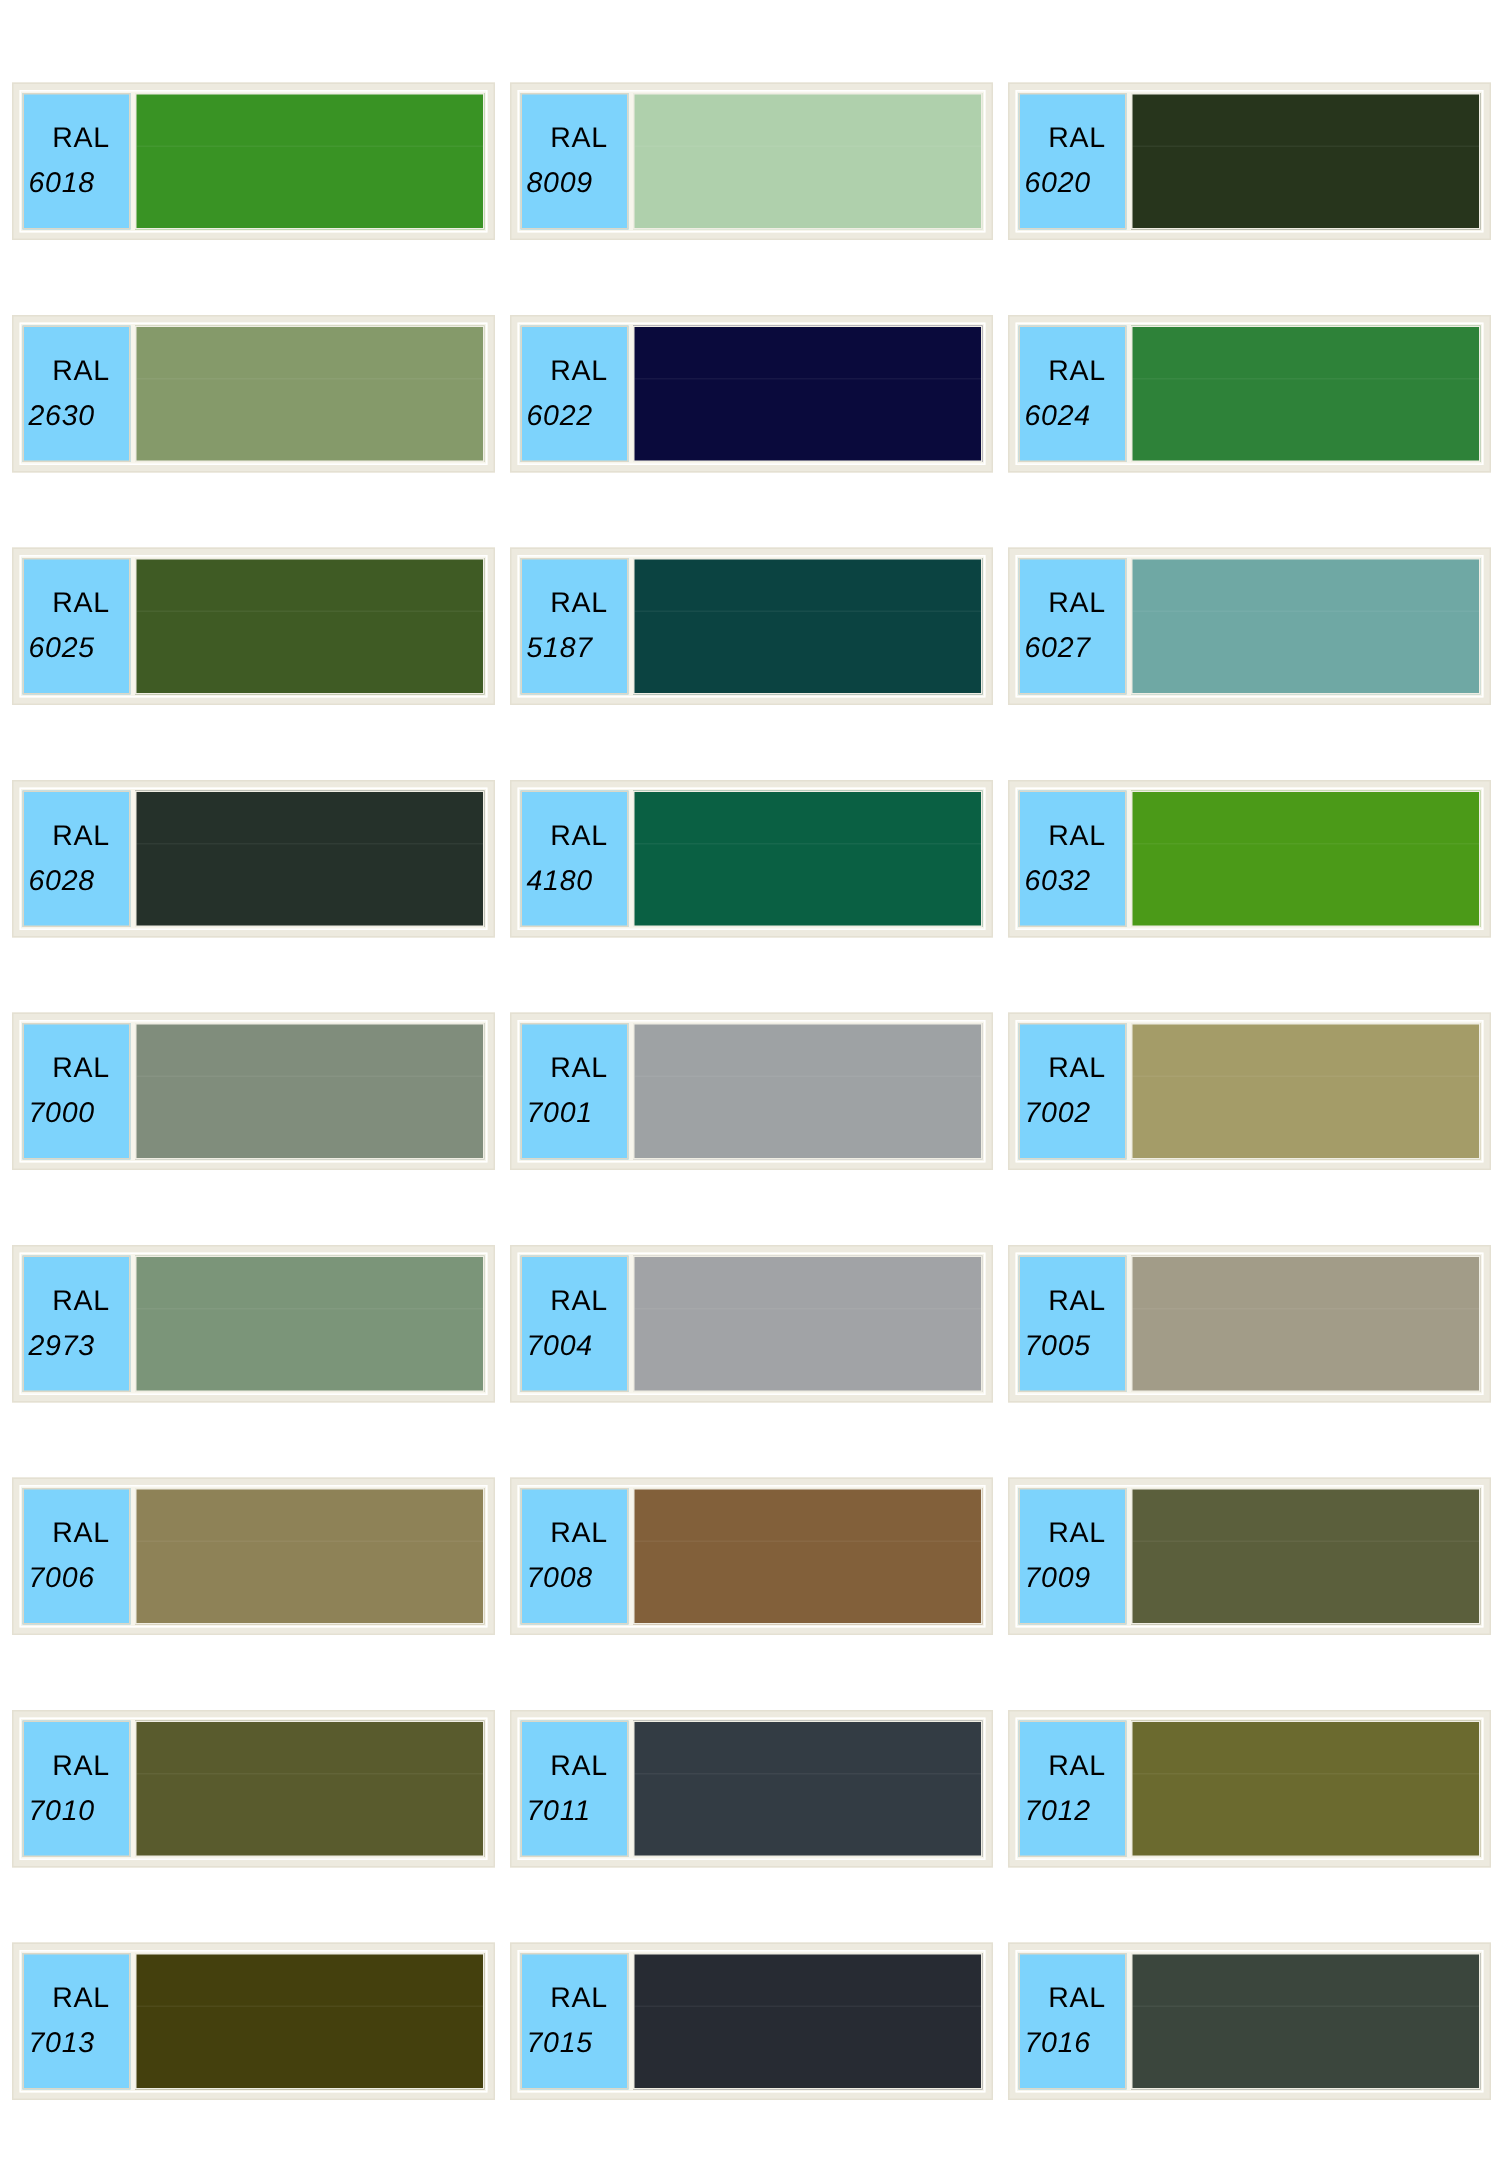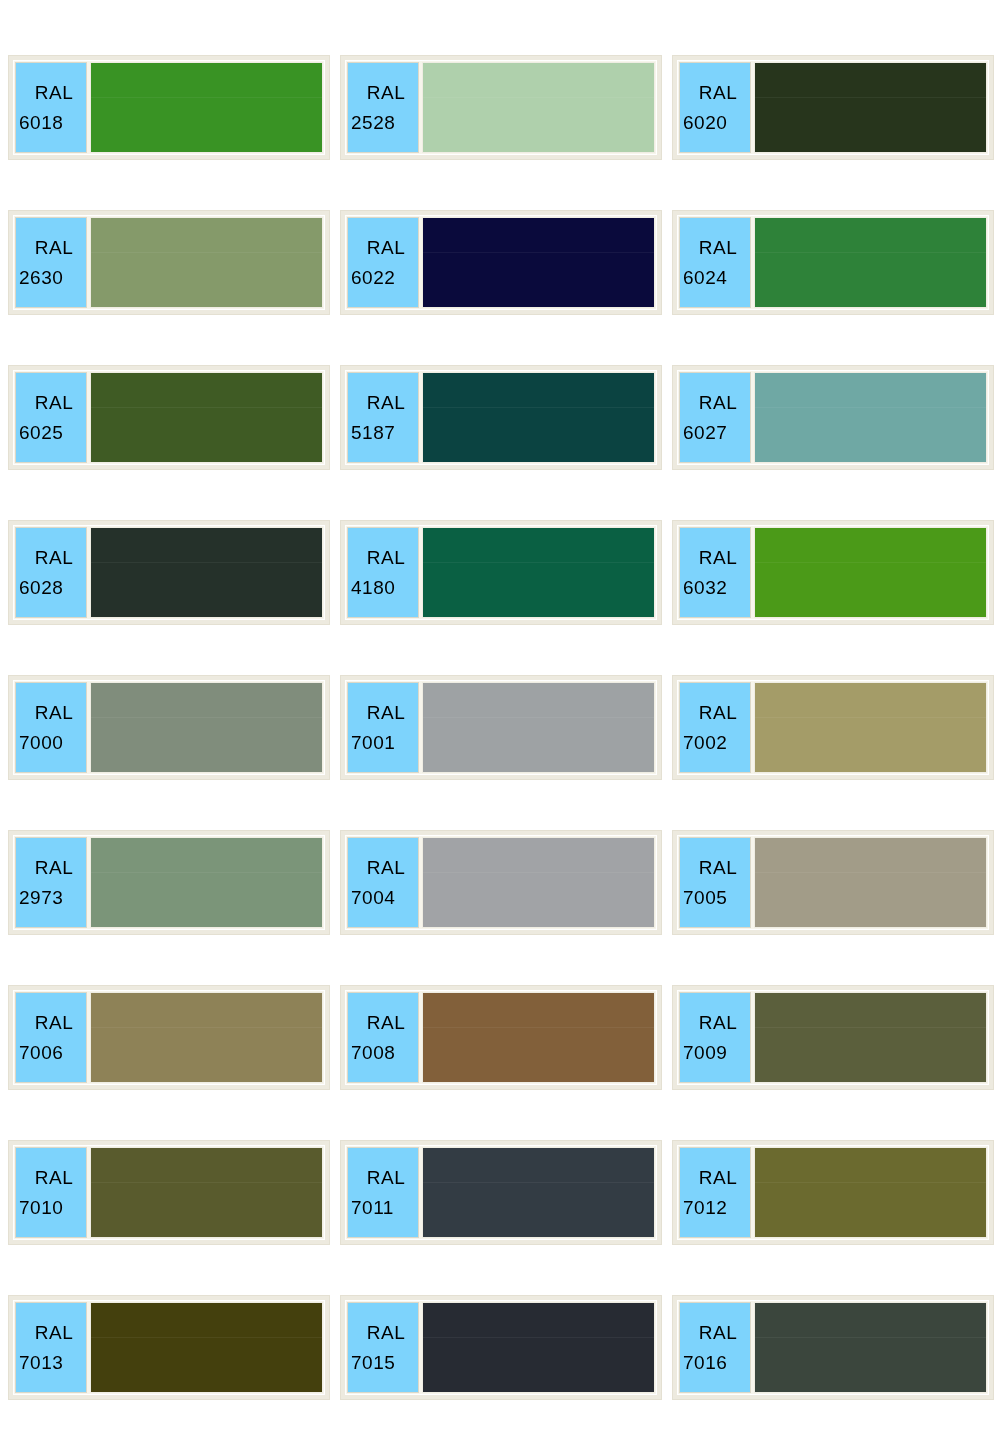--- a/index.html
+++ b/index.html
@@ -81,20 +81,21 @@
 
   .chip-label .ral-number {
     display: block;
     text-align: left;
     font-size: 19px;
     line-height: 30px;
     color: #000000;
     letter-spacing: 0.5px;
     padding-left: 1px;
     font-family: "Liberation Sans", "DejaVu Sans", sans-serif;
+    font-style: italic;
   }
 
   .chip-swatch {
     flex: 1 1 auto;
     margin-left: 3px;
     border: 1px solid #EFEDE3;
     box-sizing: border-box;
     position: relative;
   }
 
@@ -121,21 +122,21 @@
             <span class="ral-word">RAL</span>
             <span class="ral-number">6018</span>
           </div>
           <div class="chip-swatch" style="background-color: rgb(57, 147, 36);"></div>
         </div>
       </div>
       <div class="chip col-1">
         <div class="chip-inner">
           <div class="chip-label">
             <span class="ral-word">RAL</span>
-            <span class="ral-number">2528</span>
+            <span class="ral-number">8009</span>
           </div>
           <div class="chip-swatch" style="background-color: rgb(175, 208, 172);"></div>
         </div>
       </div>
       <div class="chip col-2">
         <div class="chip-inner">
           <div class="chip-label">
             <span class="ral-word">RAL</span>
             <span class="ral-number">6020</span>
           </div>

